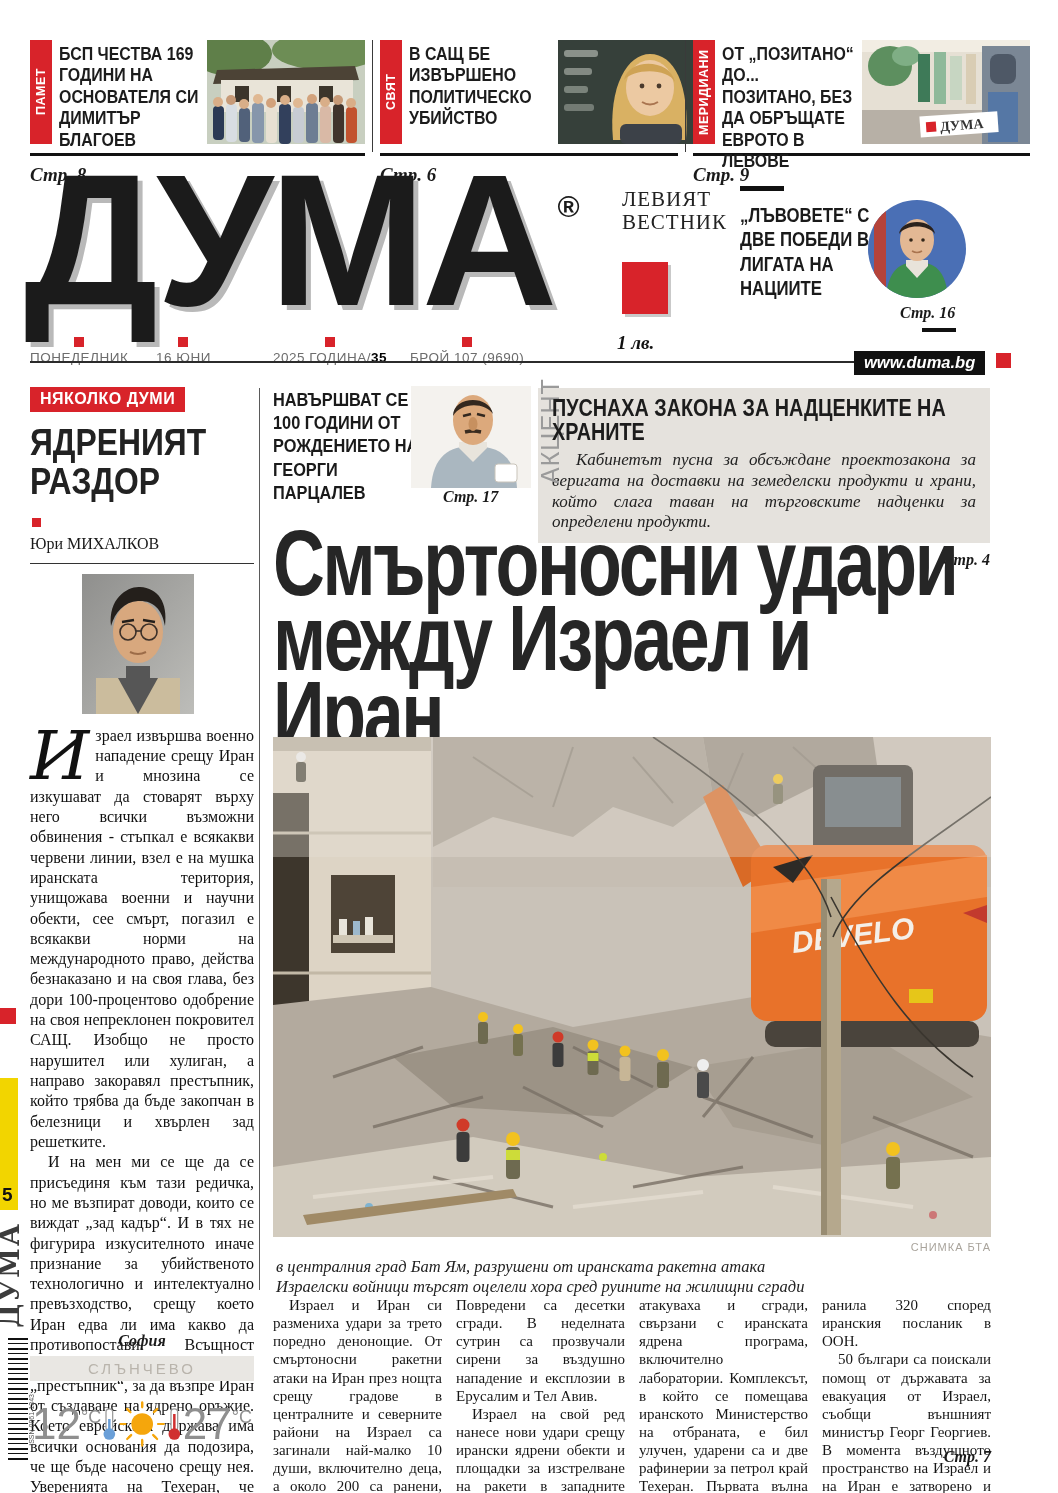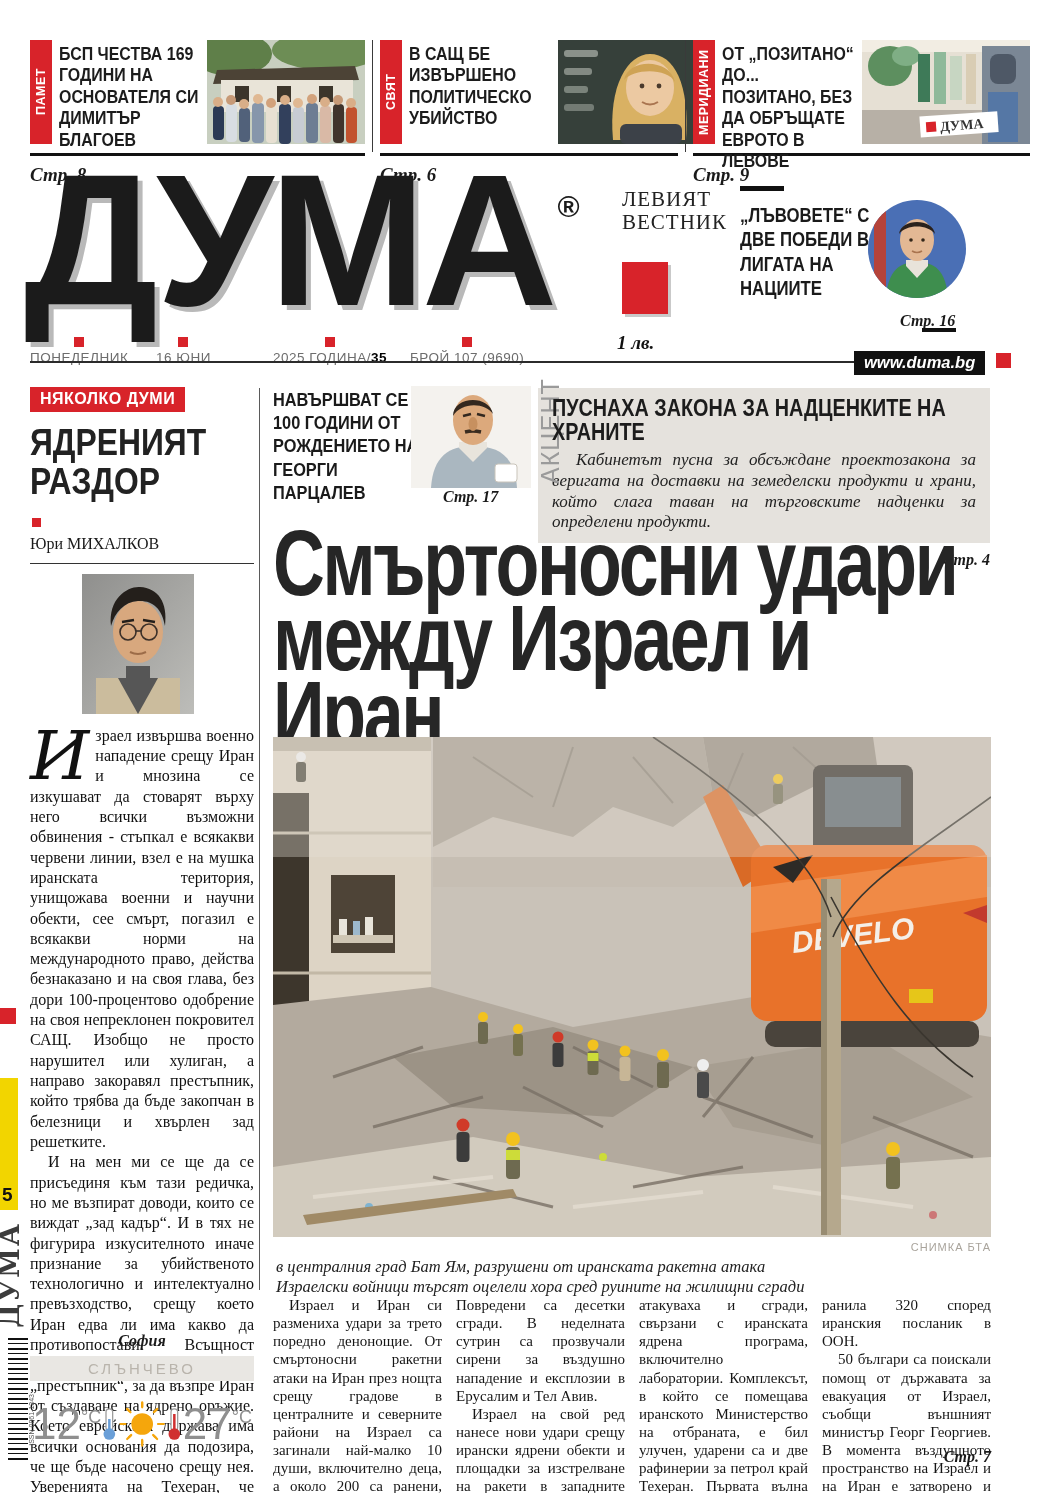--- a/index.html
+++ b/index.html
@@ -19,21 +19,21 @@
   .page-ref{font-weight:bold;font-style:italic;font-size:19px;text-align:left;margin-top:8px;}
   
   .logo{position:absolute;left:24px;top:146px;font-family:Liberation Sans, sans-serif;font-weight:bold;font-size:188px;line-height:1;letter-spacing:-4px;color:#1b1b1b;text-shadow:5px 5px 0 #b9b9b9;}
   .logo .reg{font-size:30px;letter-spacing:0;vertical-align:88px;text-shadow:none;margin-left:4px;}
   .tagline{position:absolute;left:622px;top:188px;font-size:21px;letter-spacing:1px;line-height:1.1;color:#222;}
   .logo-dot{position:absolute;left:622px;top:262px;width:46px;height:52px;background:#d8232a;box-shadow:3px 3px 0 #c9c9c9;}
   .sport{position:absolute;left:740px;top:186px;width:290px;}
   .sport-dash{width:44px;height:5px;background:#111;margin-bottom:12px;}
   .sport-title{font-family:"Liberation Sans",sans-serif;font-weight:bold;font-size:19.5px;line-height:1.25;width:150px;}
   .sport-photo{position:absolute;left:128px;top:14px;width:98px;height:98px;border-radius:50%;overflow:hidden;}
-  .sport-page{position:absolute;left:160px;top:126px;font-weight:bold;font-style:italic;font-size:16px;}
+  .sport-page{position:absolute;left:160px;top:118px;font-weight:bold;font-style:italic;font-size:16px;}
   .sport-page-dash{position:absolute;left:182px;top:142px;width:34px;height:4px;background:#111;}
   .dateline{position:absolute;left:30px;top:337px;width:1000px;height:20px;font-family:"Liberation Sans",sans-serif;font-size:13.5px;color:#6d6d6d;letter-spacing:.5px;}
   .dl-item{position:absolute;top:0;display:flex;align-items:center;gap:3px;flex-direction:column;}
   .dl-sq{width:10px;height:10px;background:#d8232a;flex:none;}
   .dl-red{color:#000000;font-weight:bold;}
   .price{position:absolute;left:617px;top:332px;font-weight:bold;font-style:italic;font-size:19px;color:#111;}
   .mast-rule{position:absolute;left:30px;top:361px;width:824px;height:2px;background:#2b2b2b;}
   .site-box{position:absolute;left:854px;top:351px;background:#111;color:#fff;font-family:"Liberation Sans",sans-serif;font-weight:bold;font-style:italic;font-size:16.5px;padding:2px 10px 3px;}
   .site-sq{position:absolute;left:996px;top:353px;width:15px;height:15px;background:#d8232a;}
   

